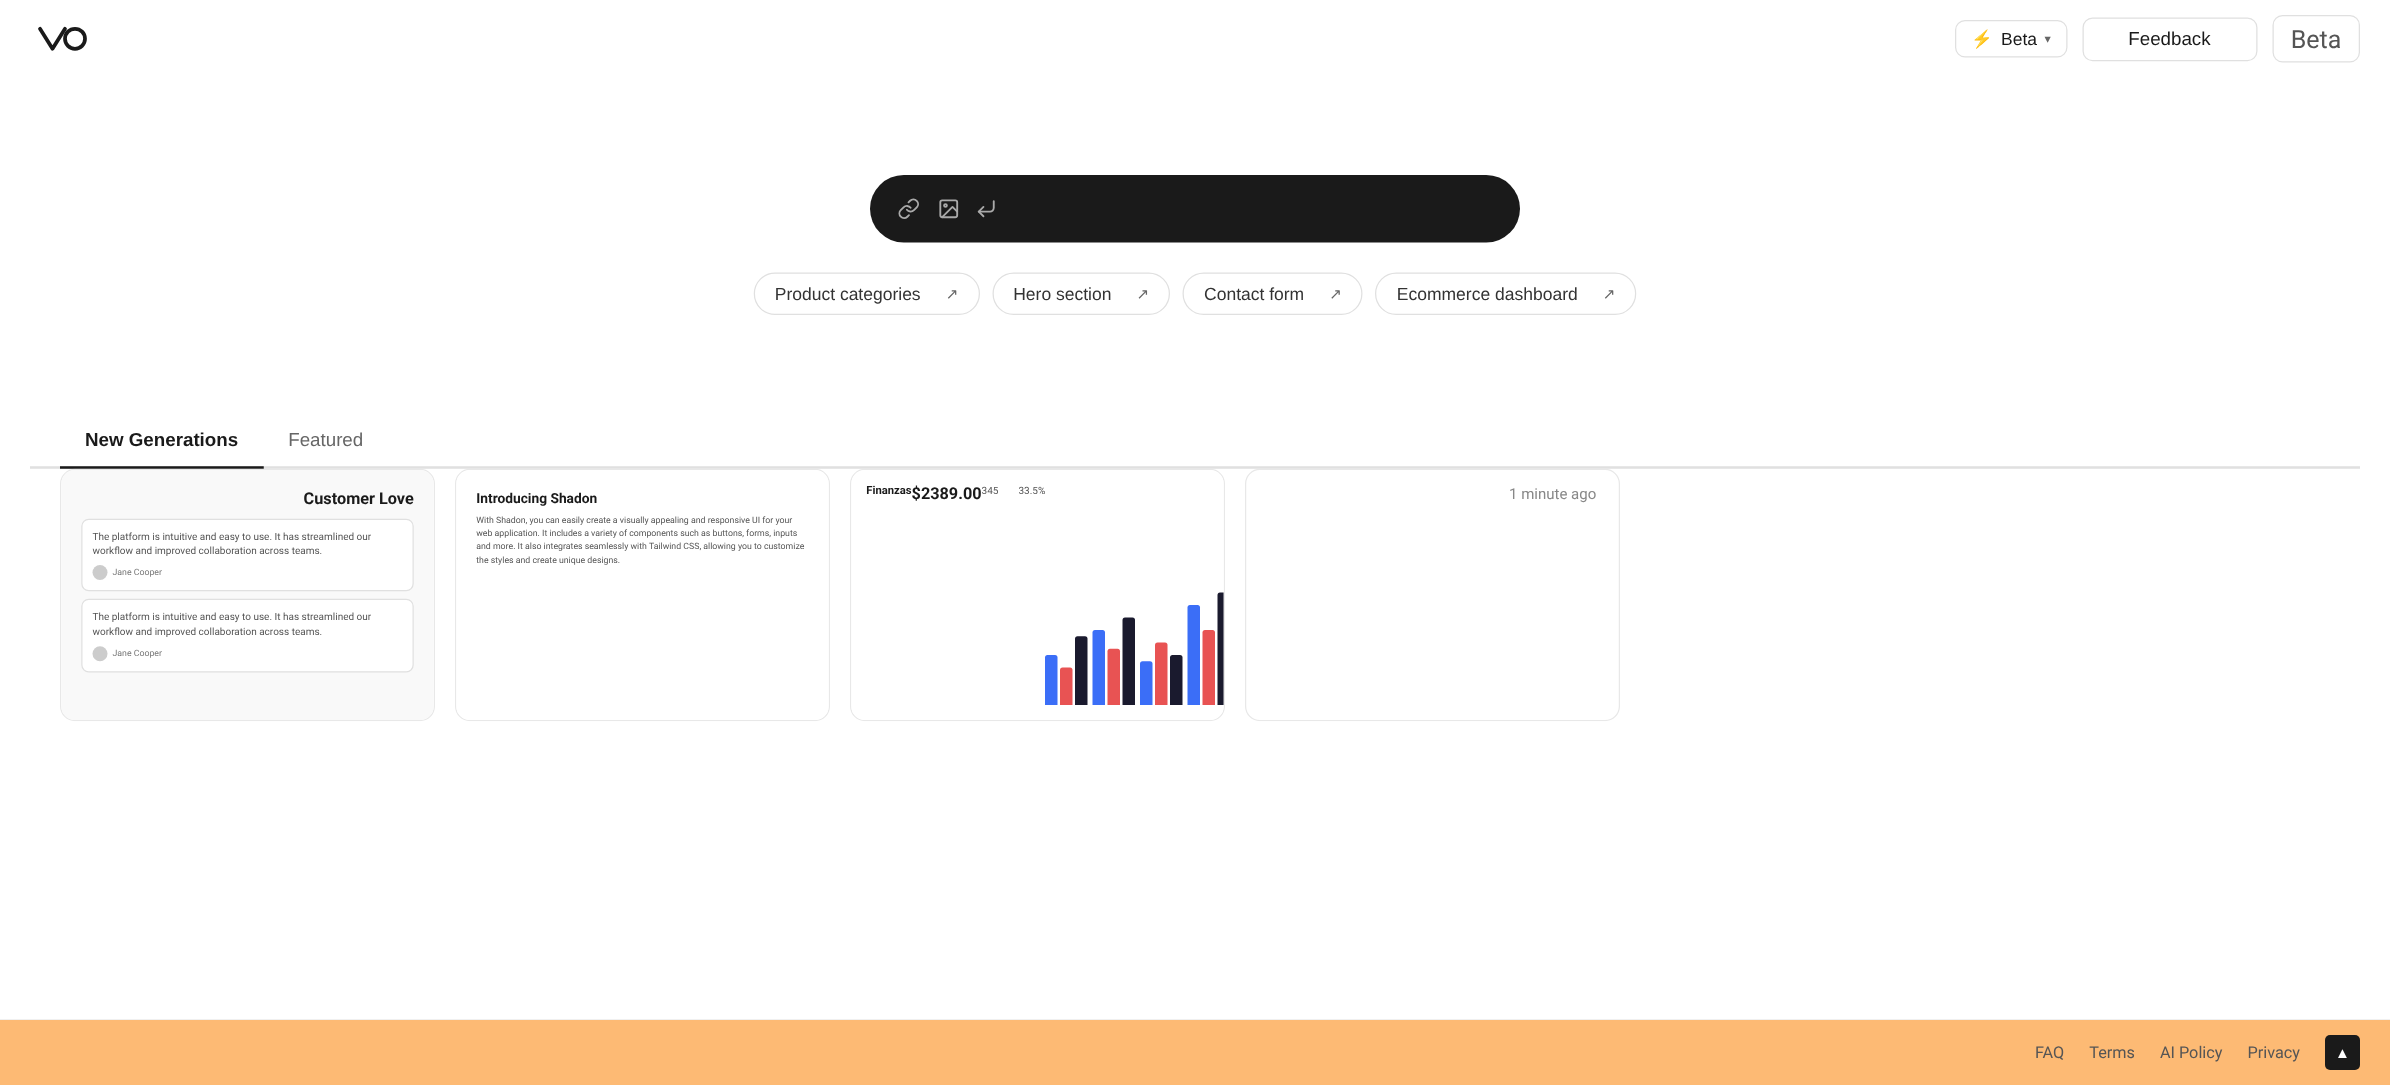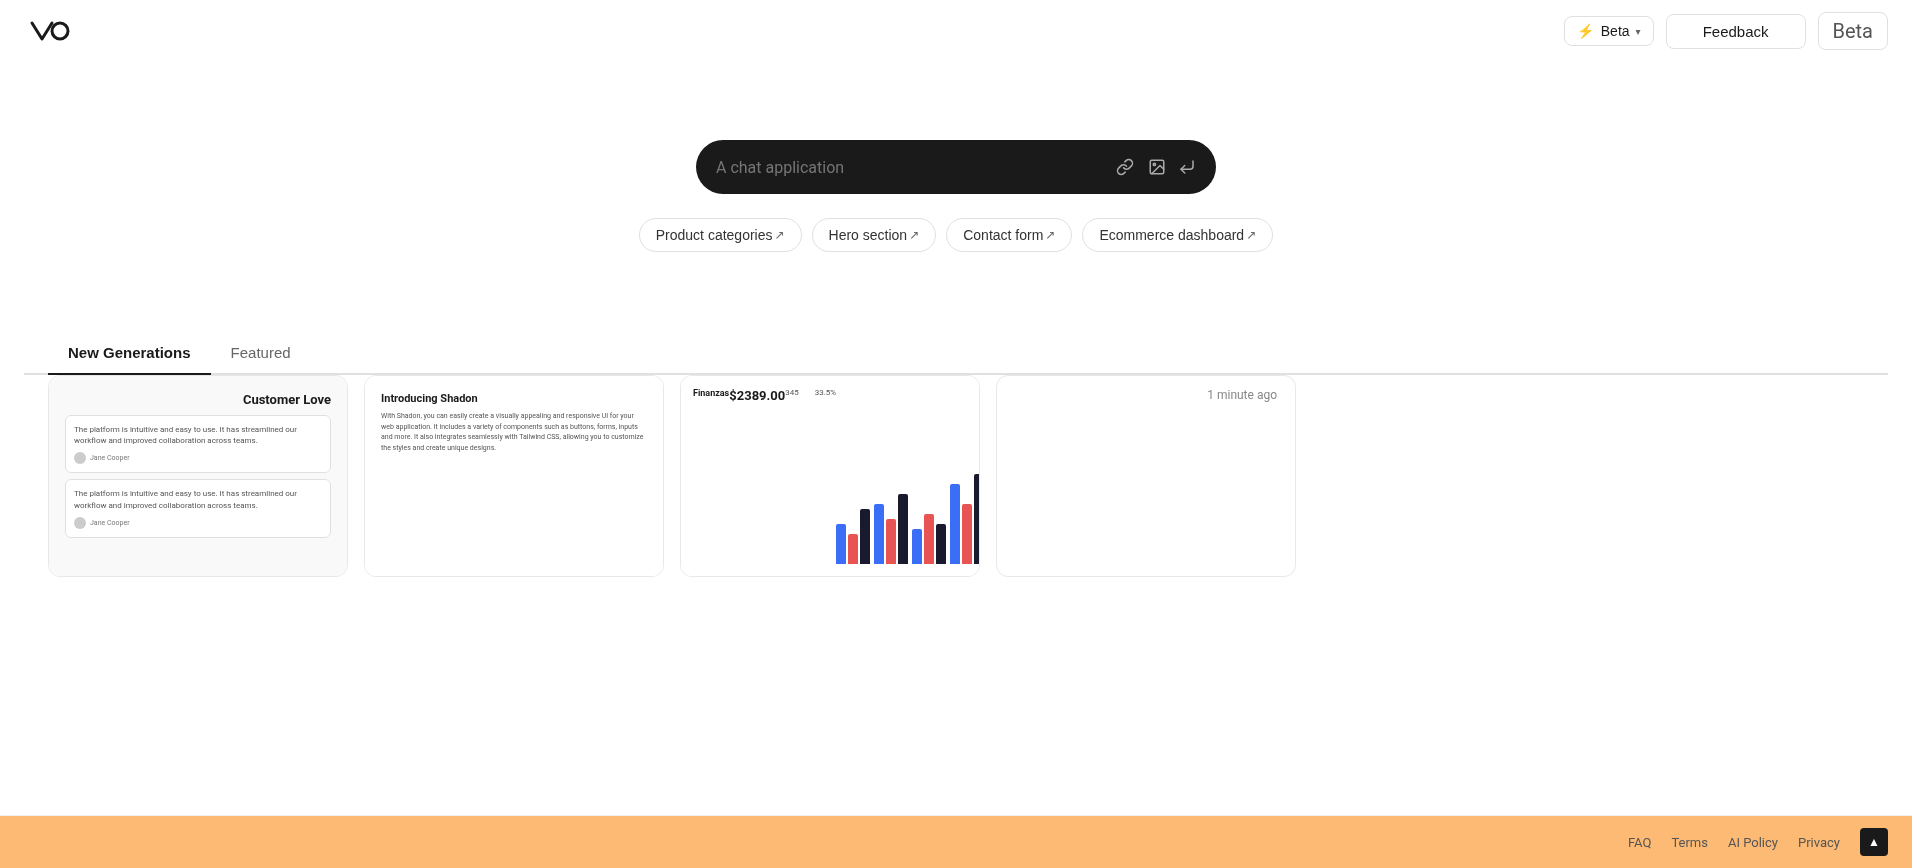--- a/index.html
+++ b/index.html
@@ -154,21 +154,21 @@
       display: flex;
       align-items: center;
       gap: 10px;
       flex-wrap: wrap;
       justify-content: center;
     }
 
     .chip {
       display: flex;
       align-items: center;
-      gap: 2px;
+      gap: 20px;
       padding: 8px 16px;
       border: 1px solid #e0e0e0;
       border-radius: 24px;
       background: #ffffff;
       cursor: pointer;
       font-size: 14px;
       color: #333;
       white-space: nowrap;
     }
 
@@ -457,21 +457,20 @@
     </button>
     <button class="feedback-btn">Feedback</button>
     <span class="beta-badge">Beta</span>
   </div>
 </header>
 
 <main class="main">
 
   <div class="search-container">
     <div class="search-box">
-      <input class="search-input-text" type="text" placeholder="A chat application" style="">
       <div class="search-icons">
         <button class="search-icon-btn">
           <svg width="18" height="18" viewBox="0 0 24 24" fill="none" stroke="currentColor" stroke-width="2" stroke-linecap="round" stroke-linejoin="round">
             <path d="M10 13a5 5 0 0 0 7.54.54l3-3a5 5 0 0 0-7.07-7.07l-1.72 1.71"></path>
             <path d="M14 11a5 5 0 0 0-7.54-.54l-3 3a5 5 0 0 0 7.07 7.07l1.71-1.71"></path>
           </svg>
         </button>
         <button class="search-icon-btn">
           <svg width="18" height="18" viewBox="0 0 24 24" fill="none" stroke="currentColor" stroke-width="2" stroke-linecap="round" stroke-linejoin="round">
             <rect x="3" y="3" width="18" height="18" rx="2" ry="2"></rect>

